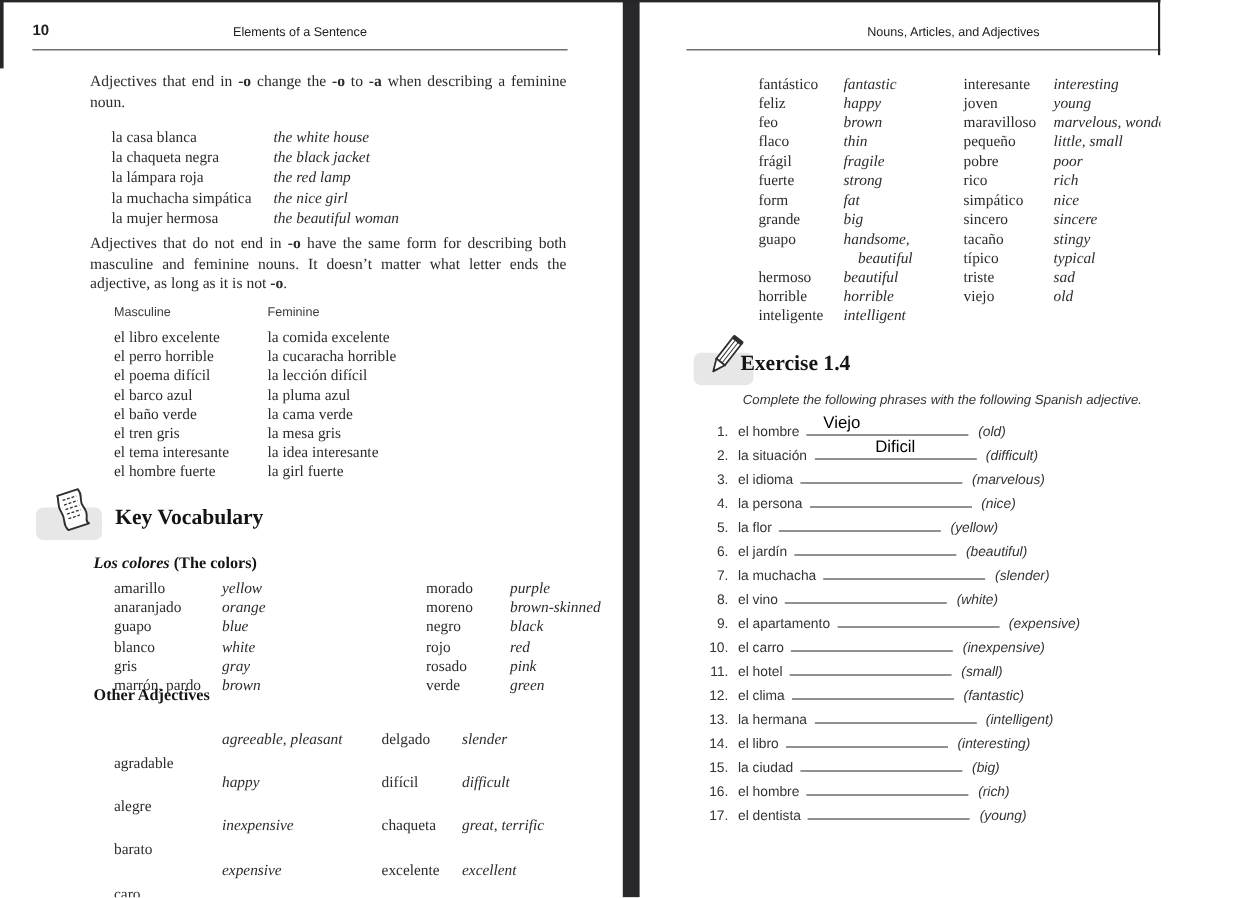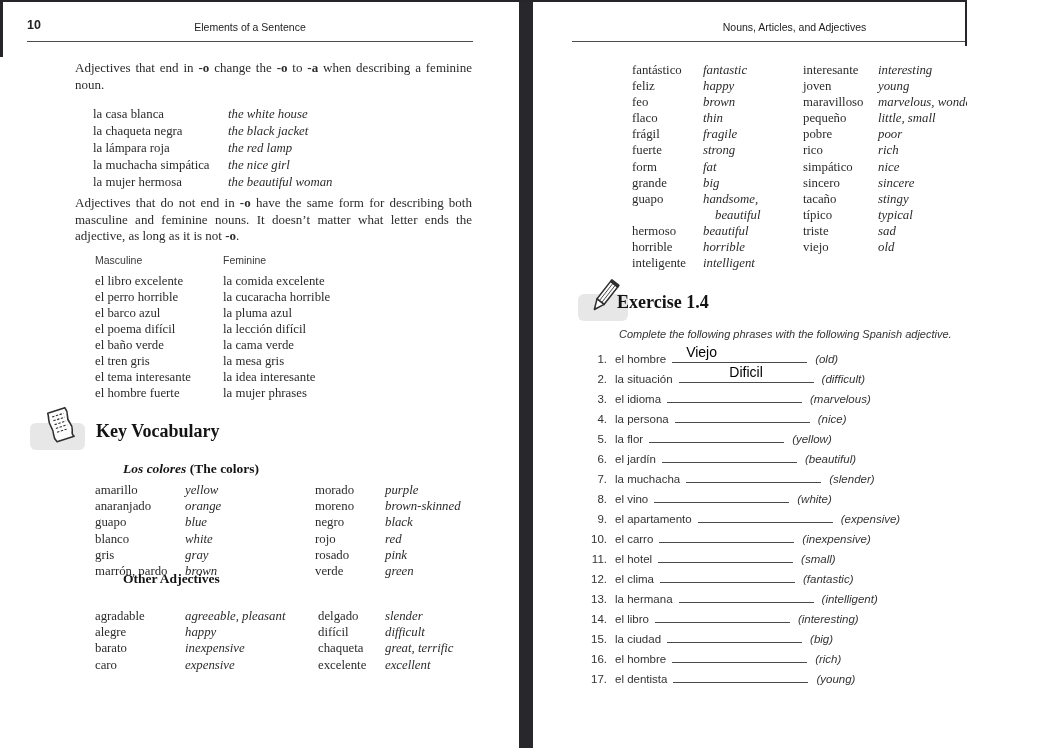--- a/index.html
+++ b/index.html
@@ -40,29 +40,29 @@
            font-size:10.5px;color:#3a3a3a;display:flex;}
   .mf-rows{position:absolute;left:95px;top:273px;font-size:12.8px;line-height:16px;}
   .mf-row{display:flex;}
   .mf-c1{width:128px;}
 
   .badge{position:absolute;background:#e7e7e7;border-radius:6px;}
   .kv-badge{left:30px;top:423px;width:55px;height:27px;}
   .icon-svg{position:absolute;}
   .kv-icon{left:39px;top:403px;width:42px;height:44px;}
   .kv-heading{position:absolute;left:96px;top:421px;font-size:18px;font-weight:bold;color:#141414;}
-  .sub-heading{position:absolute;left:78px;font-size:13.5px;font-weight:bold;color:#141414;margin-left:45px;}
+  .sub-heading{position:absolute;left:78px;font-size:13.5px;font-weight:bold;color:#141414;}
   #colors-heading{top:461px;}
   #oa-heading{top:571px;}
   .vocab4{position:absolute;left:95px;font-size:12.8px;line-height:16.2px;}
   #colors-rows{top:482px;}
   #oa-rows{top:608px;}
   .v4-row{display:flex;}
-  #colors-rows .c1{width:90px;}#colors-rows .c2{width:130px;}#colors-rows .c3{width:70px;}
-  #oa-rows .c1{width:90px;}#oa-rows .c2{width:133px;}#oa-rows .c3{width:67px;}
+  #colors-rows .c1{width:90px;}#colors-rows .c2{width:130px;}#colors-rows .c3{width:70px;margin-left:40px;}
+  #oa-rows .c1{width:90px;margin-top:20px;}#oa-rows .c2{width:133px;}#oa-rows .c3{width:67px;}
 
   .rp-vocab{position:absolute;top:62px;font-size:12.8px;line-height:16.1px;}
   #rp-vocab-left{left:99px;}
   #rp-vocab-right{left:270px;}
   .rv-line{display:flex;}
   #rp-vocab-left .rv-es{width:71px;}
   #rp-vocab-right .rv-es{width:75px;}
   .rv-en{font-style:italic;white-space:nowrap;}
   .rv-line2{font-style:italic;padding-left:83px;}
 
@@ -135,47 +135,47 @@
           <span class="mf-c1">el libro excelente</span>
           <span>la comida excelente</span>
         </div>
 
         <div class="mf-row">
           <span class="mf-c1">el perro horrible</span>
           <span>la cucaracha horrible</span>
         </div>
 
         <div class="mf-row">
+          <span class="mf-c1">el poema difícil</span>
+          <span>la lección difícil</span>
+        </div>
+
+        <div class="mf-row">
           <span class="mf-c1">el barco azul</span>
           <span>la pluma azul</span>
         </div>
 
         <div class="mf-row">
-          <span class="mf-c1">el poema difícil</span>
-          <span>la lección difícil</span>
-        </div>
-
-        <div class="mf-row">
           <span class="mf-c1">el baño verde</span>
           <span>la cama verde</span>
         </div>
 
         <div class="mf-row">
           <span class="mf-c1">el tren gris</span>
           <span>la mesa gris</span>
         </div>
 
         <div class="mf-row">
           <span class="mf-c1">el tema interesante</span>
           <span>la idea interesante</span>
         </div>
 
         <div class="mf-row">
           <span class="mf-c1">el hombre fuerte</span>
-          <span>la mujer phrases</span>
+          <span>la girl fuerte</span>
         </div>
       </div>
 
     <div class="badge kv-badge"></div>
     <svg class="icon-svg kv-icon" viewBox="0 0 42 44">
       <g transform="rotate(-18 21 22)">
         <path d="M13 7 L31 7 Q32.5 11 31 15 Q29.5 19 31 23 Q32.5 27 31 31 Q29 35 31 37 L13 37 Q11 33 12 29 Q13 25 12 21 Q11 17 12 13 Q13 9 13 7 Z" fill="#fdfdfd" stroke="#2e2e2e" stroke-width="1.6" stroke-linejoin="round"></path>
         <path d="M16 12 L28 12 M16 16 L28 16 M16 20 L28 20 M16 24 L28 24 M16 28 L26 28" stroke="#2e2e2e" stroke-width="1.1" stroke-dasharray="2.4 1.5"></path>
       </g>
     </svg>

